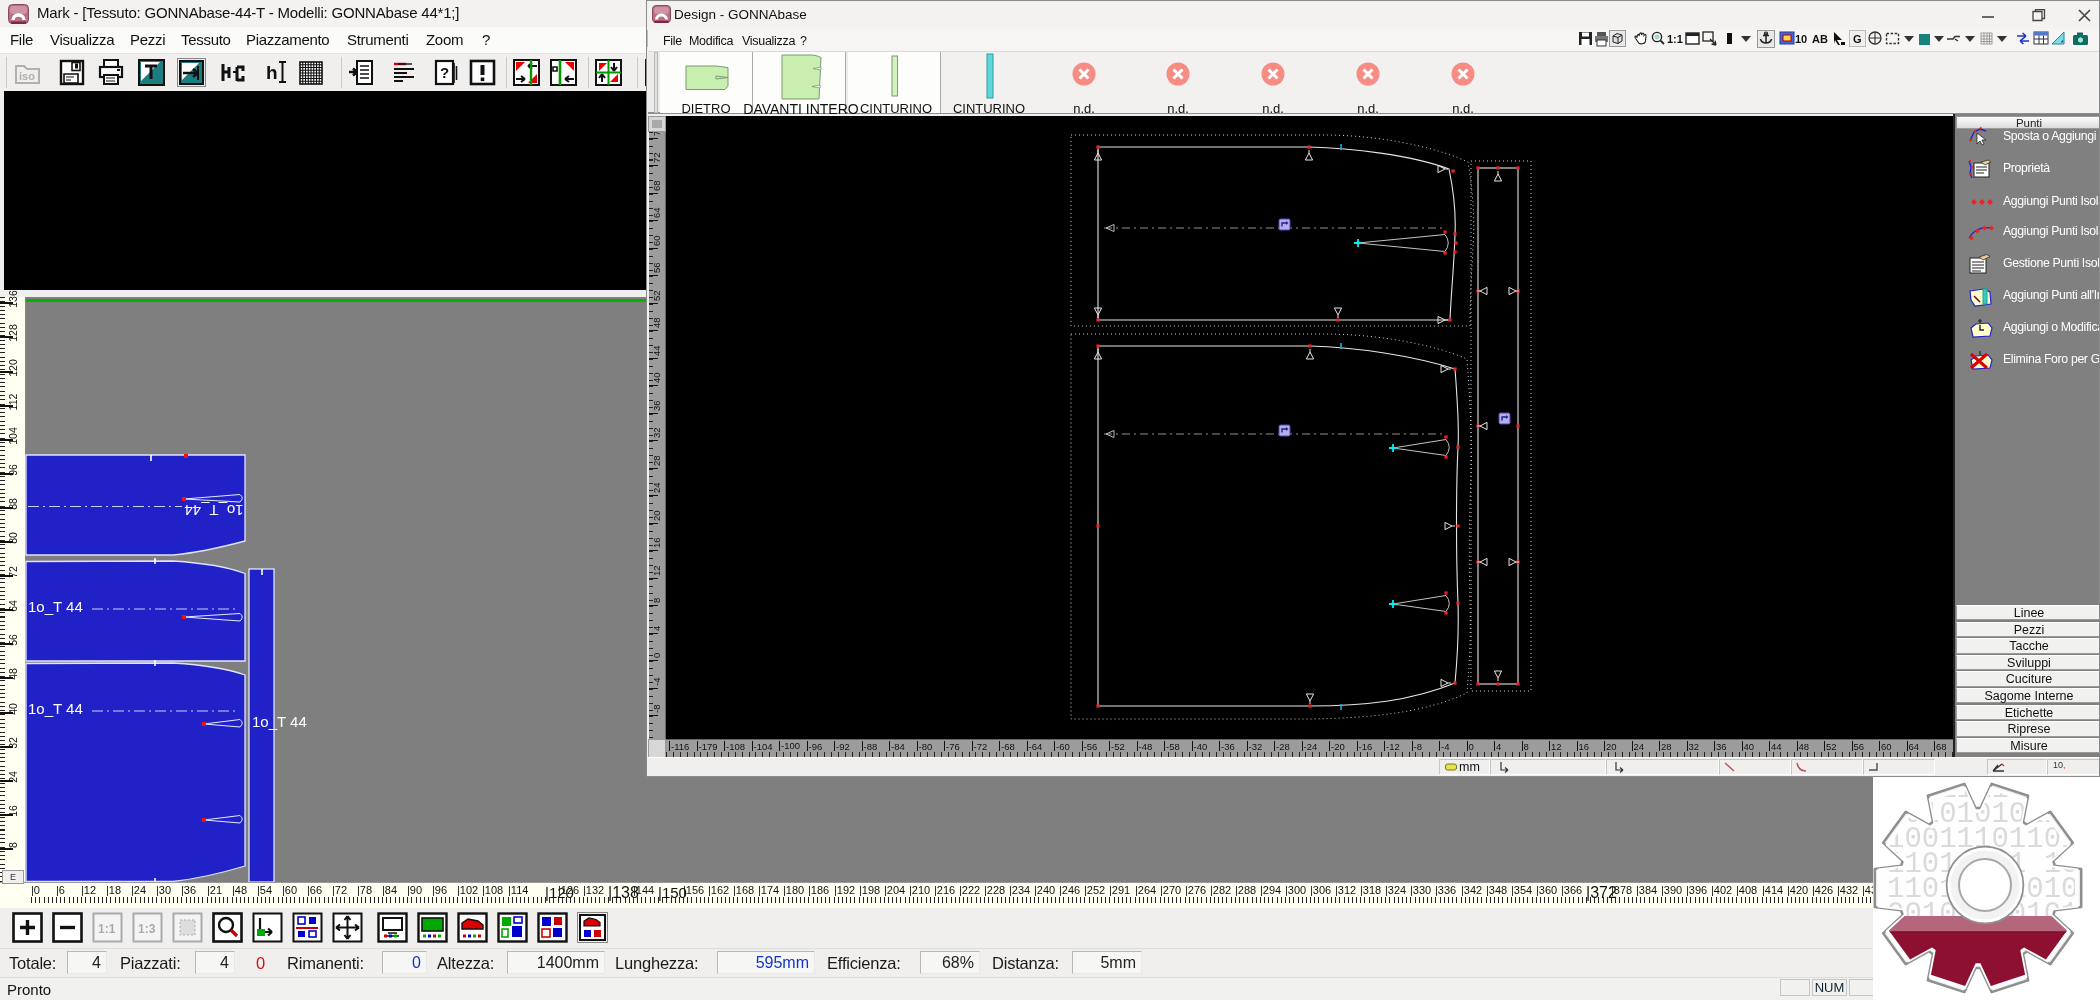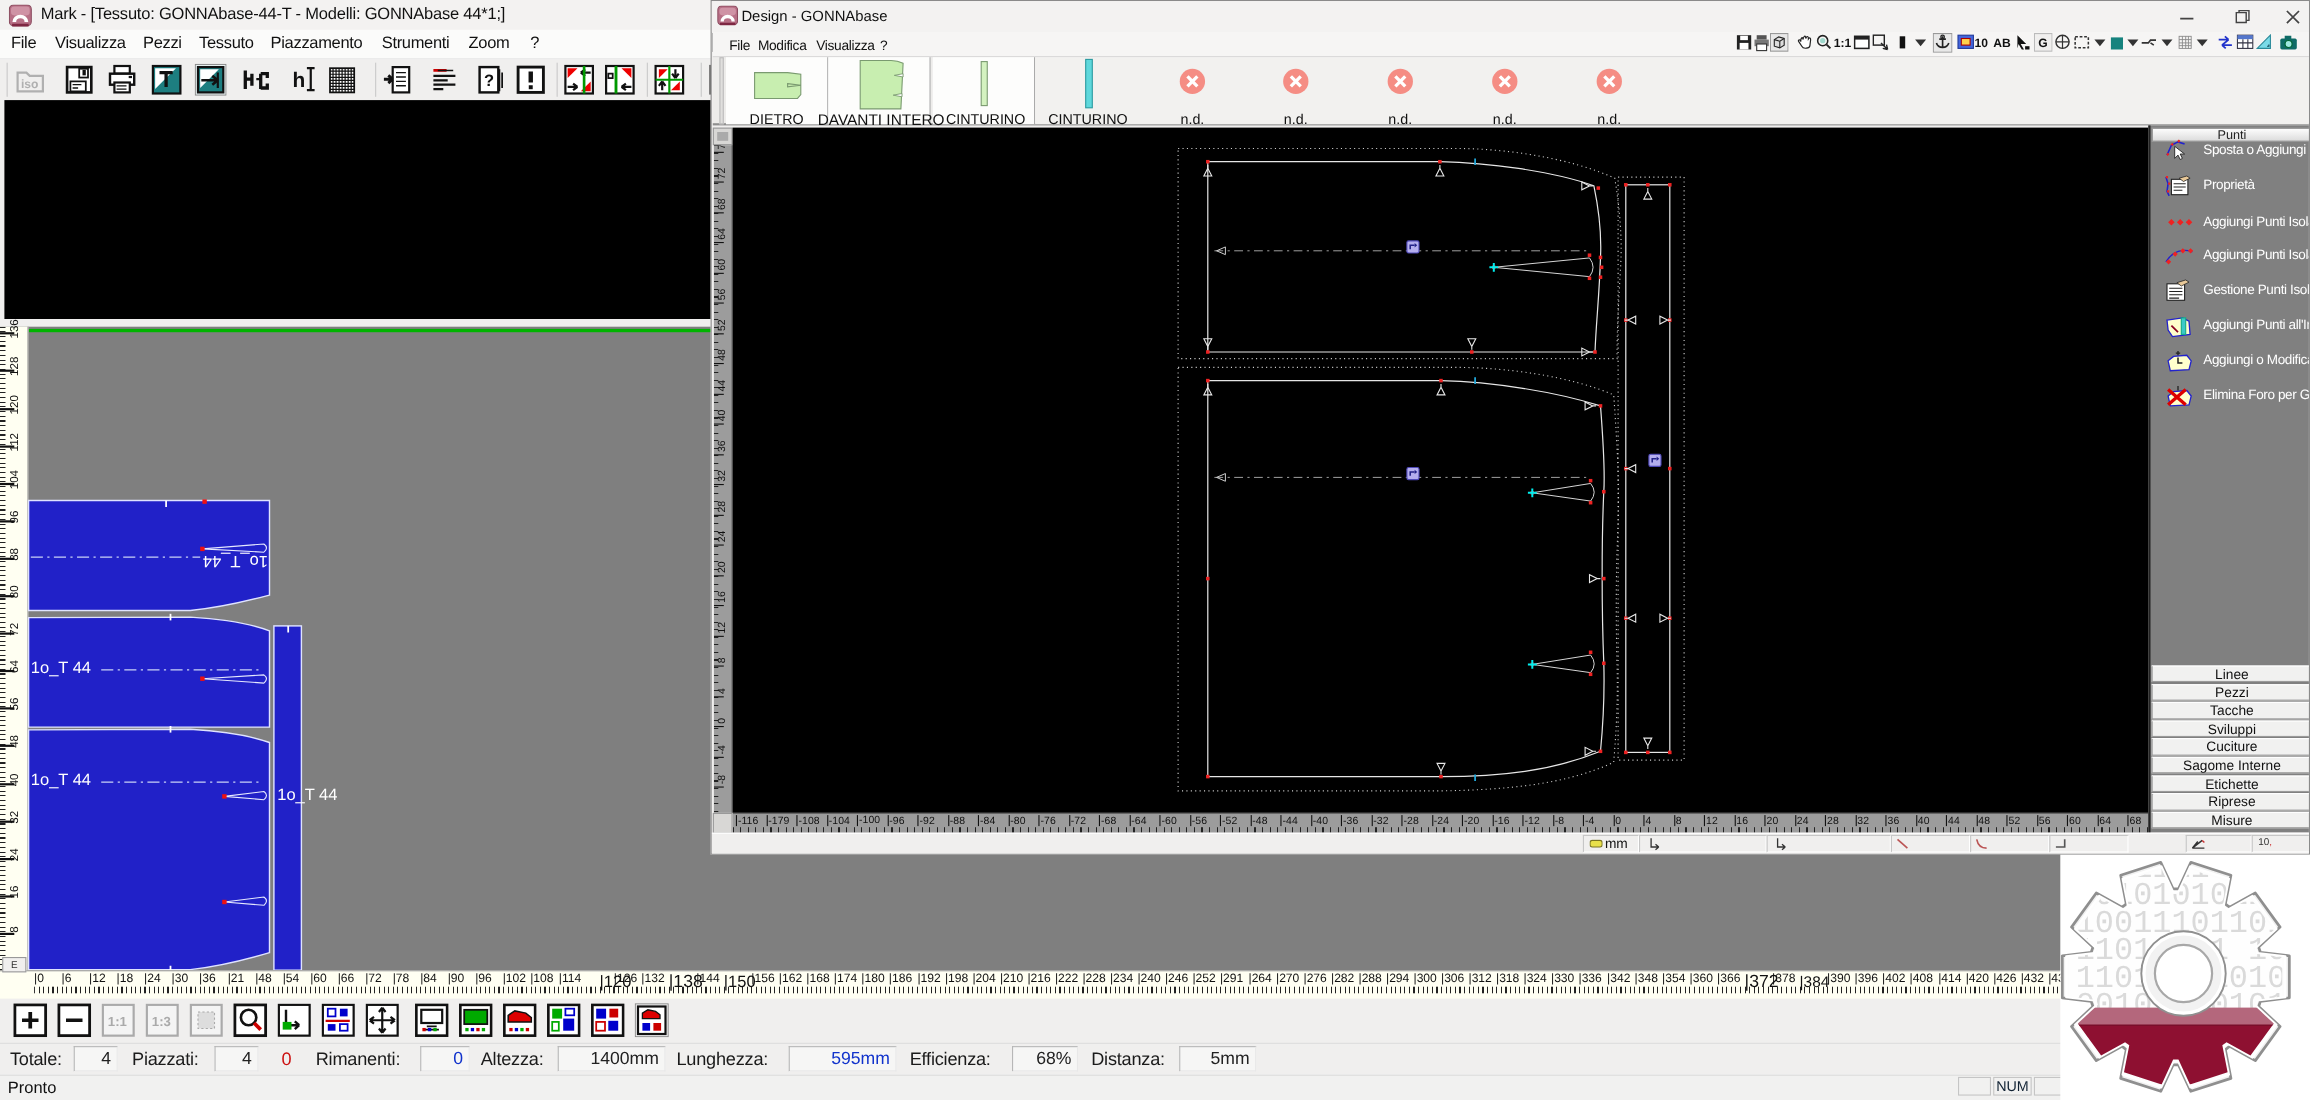--- a/index.html
+++ b/index.html
@@ -256,21 +256,21 @@
 <div class="tx" style="left:1385px;top:1px;font-size:11px;color:#111">|324</div>
 <div class="tx" style="left:1410px;top:1px;font-size:11px;color:#111">|330</div>
 <div class="tx" style="left:1435px;top:1px;font-size:11px;color:#111">|336</div>
 <div class="tx" style="left:1461px;top:1px;font-size:11px;color:#111">|342</div>
 <div class="tx" style="left:1486px;top:1px;font-size:11px;color:#111">|348</div>
 <div class="tx" style="left:1511px;top:1px;font-size:11px;color:#111">|354</div>
 <div class="tx" style="left:1536px;top:1px;font-size:11px;color:#111">|360</div>
 <div class="tx" style="left:1561px;top:1px;font-size:11px;color:#111">|366</div>
 <div class="tx" style="left:1586px;top:1px;font-size:16px;color:#111">|372</div>
 <div class="tx" style="left:1611px;top:1px;font-size:11px;color:#111">|378</div>
-<div class="tx" style="left:1636px;top:1px;font-size:14px;color:#111">|384</div>
+<div class="tx" style="left:1636px;top:1px;font-size:11px;color:#111">|384</div>
 <div class="tx" style="left:1661px;top:1px;font-size:11px;color:#111">|390</div>
 <div class="tx" style="left:1686px;top:1px;font-size:11px;color:#111">|396</div>
 <div class="tx" style="left:1711px;top:1px;font-size:11px;color:#111">|402</div>
 <div class="tx" style="left:1736px;top:1px;font-size:11px;color:#111">|408</div>
 <div class="tx" style="left:1762px;top:1px;font-size:11px;color:#111">|414</div>
 <div class="tx" style="left:1787px;top:1px;font-size:11px;color:#111">|420</div>
 <div class="tx" style="left:1812px;top:1px;font-size:11px;color:#111">|426</div>
 <div class="tx" style="left:1837px;top:1px;font-size:11px;color:#111">|432</div>
 <div class="tx" style="left:1862px;top:1px;font-size:11px;color:#111">|438</div>
 <div class="tx" style="left:1887px;top:1px;font-size:11px;color:#111">|444</div>
@@ -726,21 +726,21 @@
 <div class="tx" style="left:362.5px;top:0.5px;font-size:9.5px;color:#111">-64</div>
 <div class="abs" style="left:388.0px;top:1px;width:1.4px;height:10px;background:#111"></div>
 <div class="tx" style="left:390.0px;top:0.5px;font-size:9.5px;color:#111">-60</div>
 <div class="abs" style="left:415.5px;top:1px;width:1.4px;height:10px;background:#111"></div>
 <div class="tx" style="left:417.5px;top:0.5px;font-size:9.5px;color:#111">-56</div>
 <div class="abs" style="left:443.0px;top:1px;width:1.4px;height:10px;background:#111"></div>
 <div class="tx" style="left:445.0px;top:0.5px;font-size:9.5px;color:#111">-52</div>
 <div class="abs" style="left:470.5px;top:1px;width:1.4px;height:10px;background:#111"></div>
 <div class="tx" style="left:472.5px;top:0.5px;font-size:9.5px;color:#111">-48</div>
 <div class="abs" style="left:498.0px;top:1px;width:1.4px;height:10px;background:#111"></div>
-<div class="tx" style="left:500.0px;top:0.5px;font-size:9.5px;color:#111">-44</div>
+<div class="tx" style="left:500.0px;top:0.5px;font-size:9.5px;color:#111">-58</div>
 <div class="abs" style="left:525.5px;top:1px;width:1.4px;height:10px;background:#111"></div>
 <div class="tx" style="left:527.5px;top:0.5px;font-size:9.5px;color:#111">-40</div>
 <div class="abs" style="left:553.0px;top:1px;width:1.4px;height:10px;background:#111"></div>
 <div class="tx" style="left:555.0px;top:0.5px;font-size:9.5px;color:#111">-36</div>
 <div class="abs" style="left:580.5px;top:1px;width:1.4px;height:10px;background:#111"></div>
 <div class="tx" style="left:582.5px;top:0.5px;font-size:9.5px;color:#111">-32</div>
 <div class="abs" style="left:608.0px;top:1px;width:1.4px;height:10px;background:#111"></div>
 <div class="tx" style="left:610.0px;top:0.5px;font-size:9.5px;color:#111">-28</div>
 <div class="abs" style="left:635.5px;top:1px;width:1.4px;height:10px;background:#111"></div>
 <div class="tx" style="left:637.5px;top:0.5px;font-size:9.5px;color:#111">-24</div>

